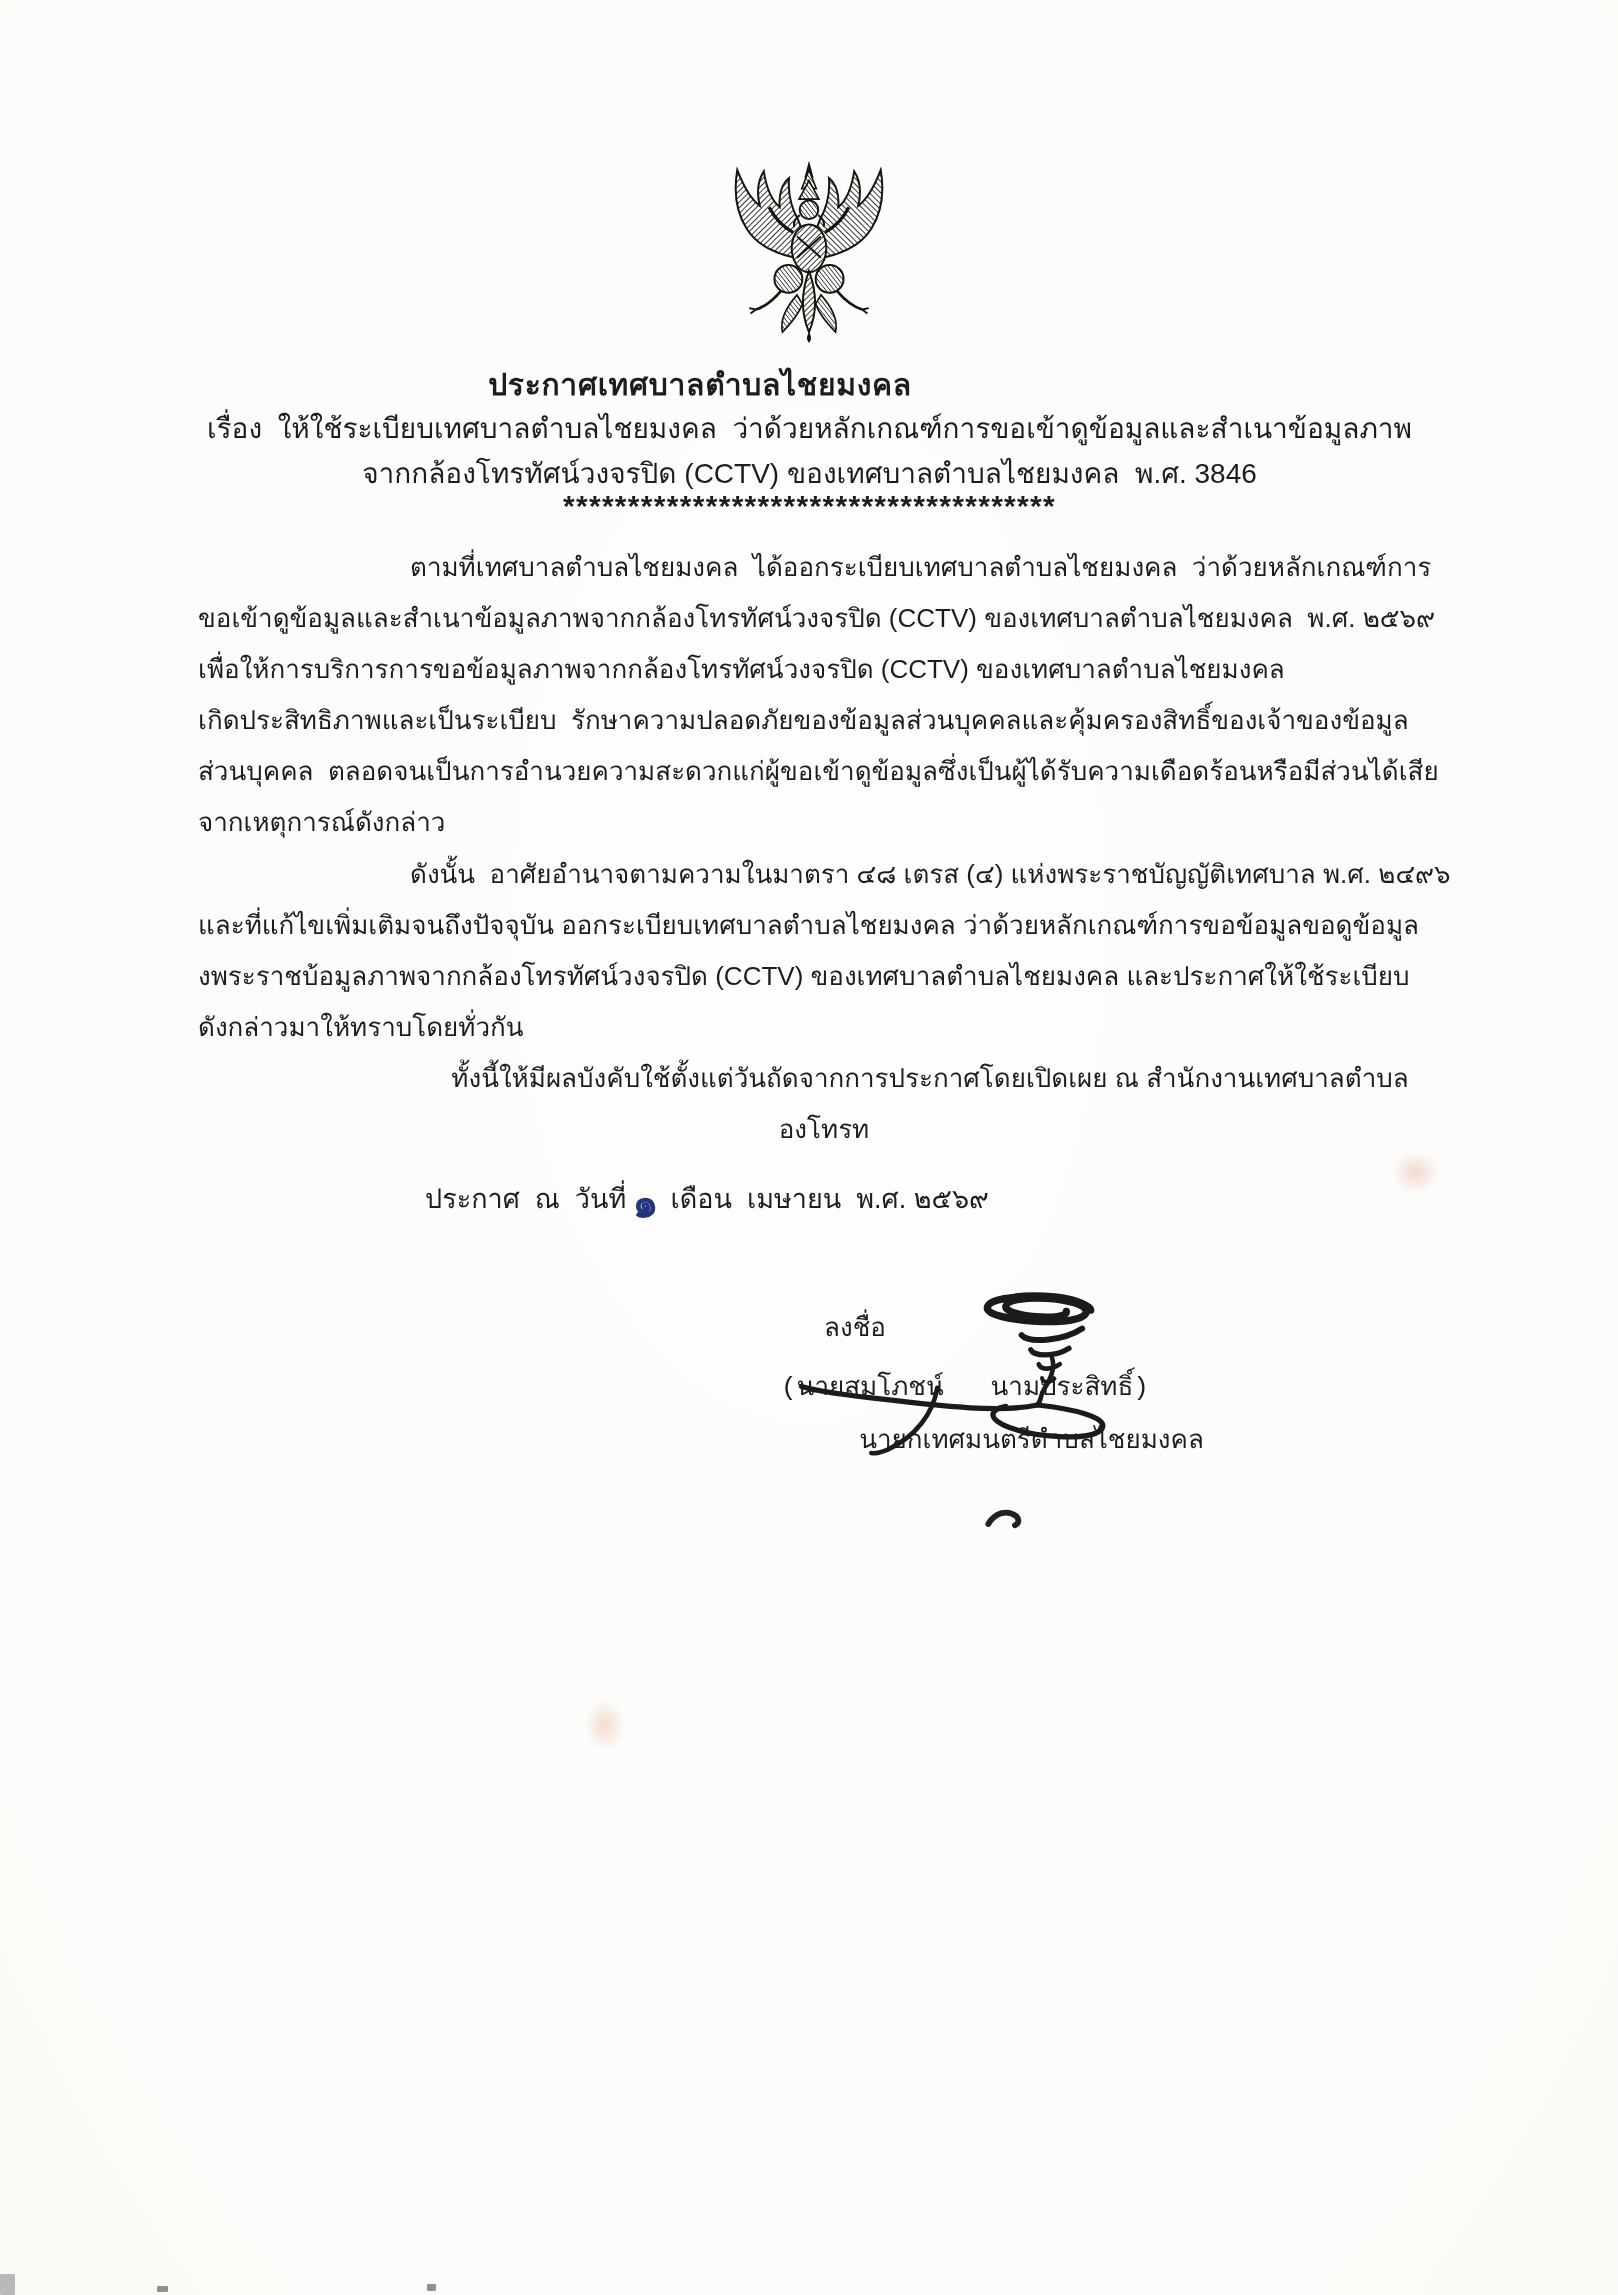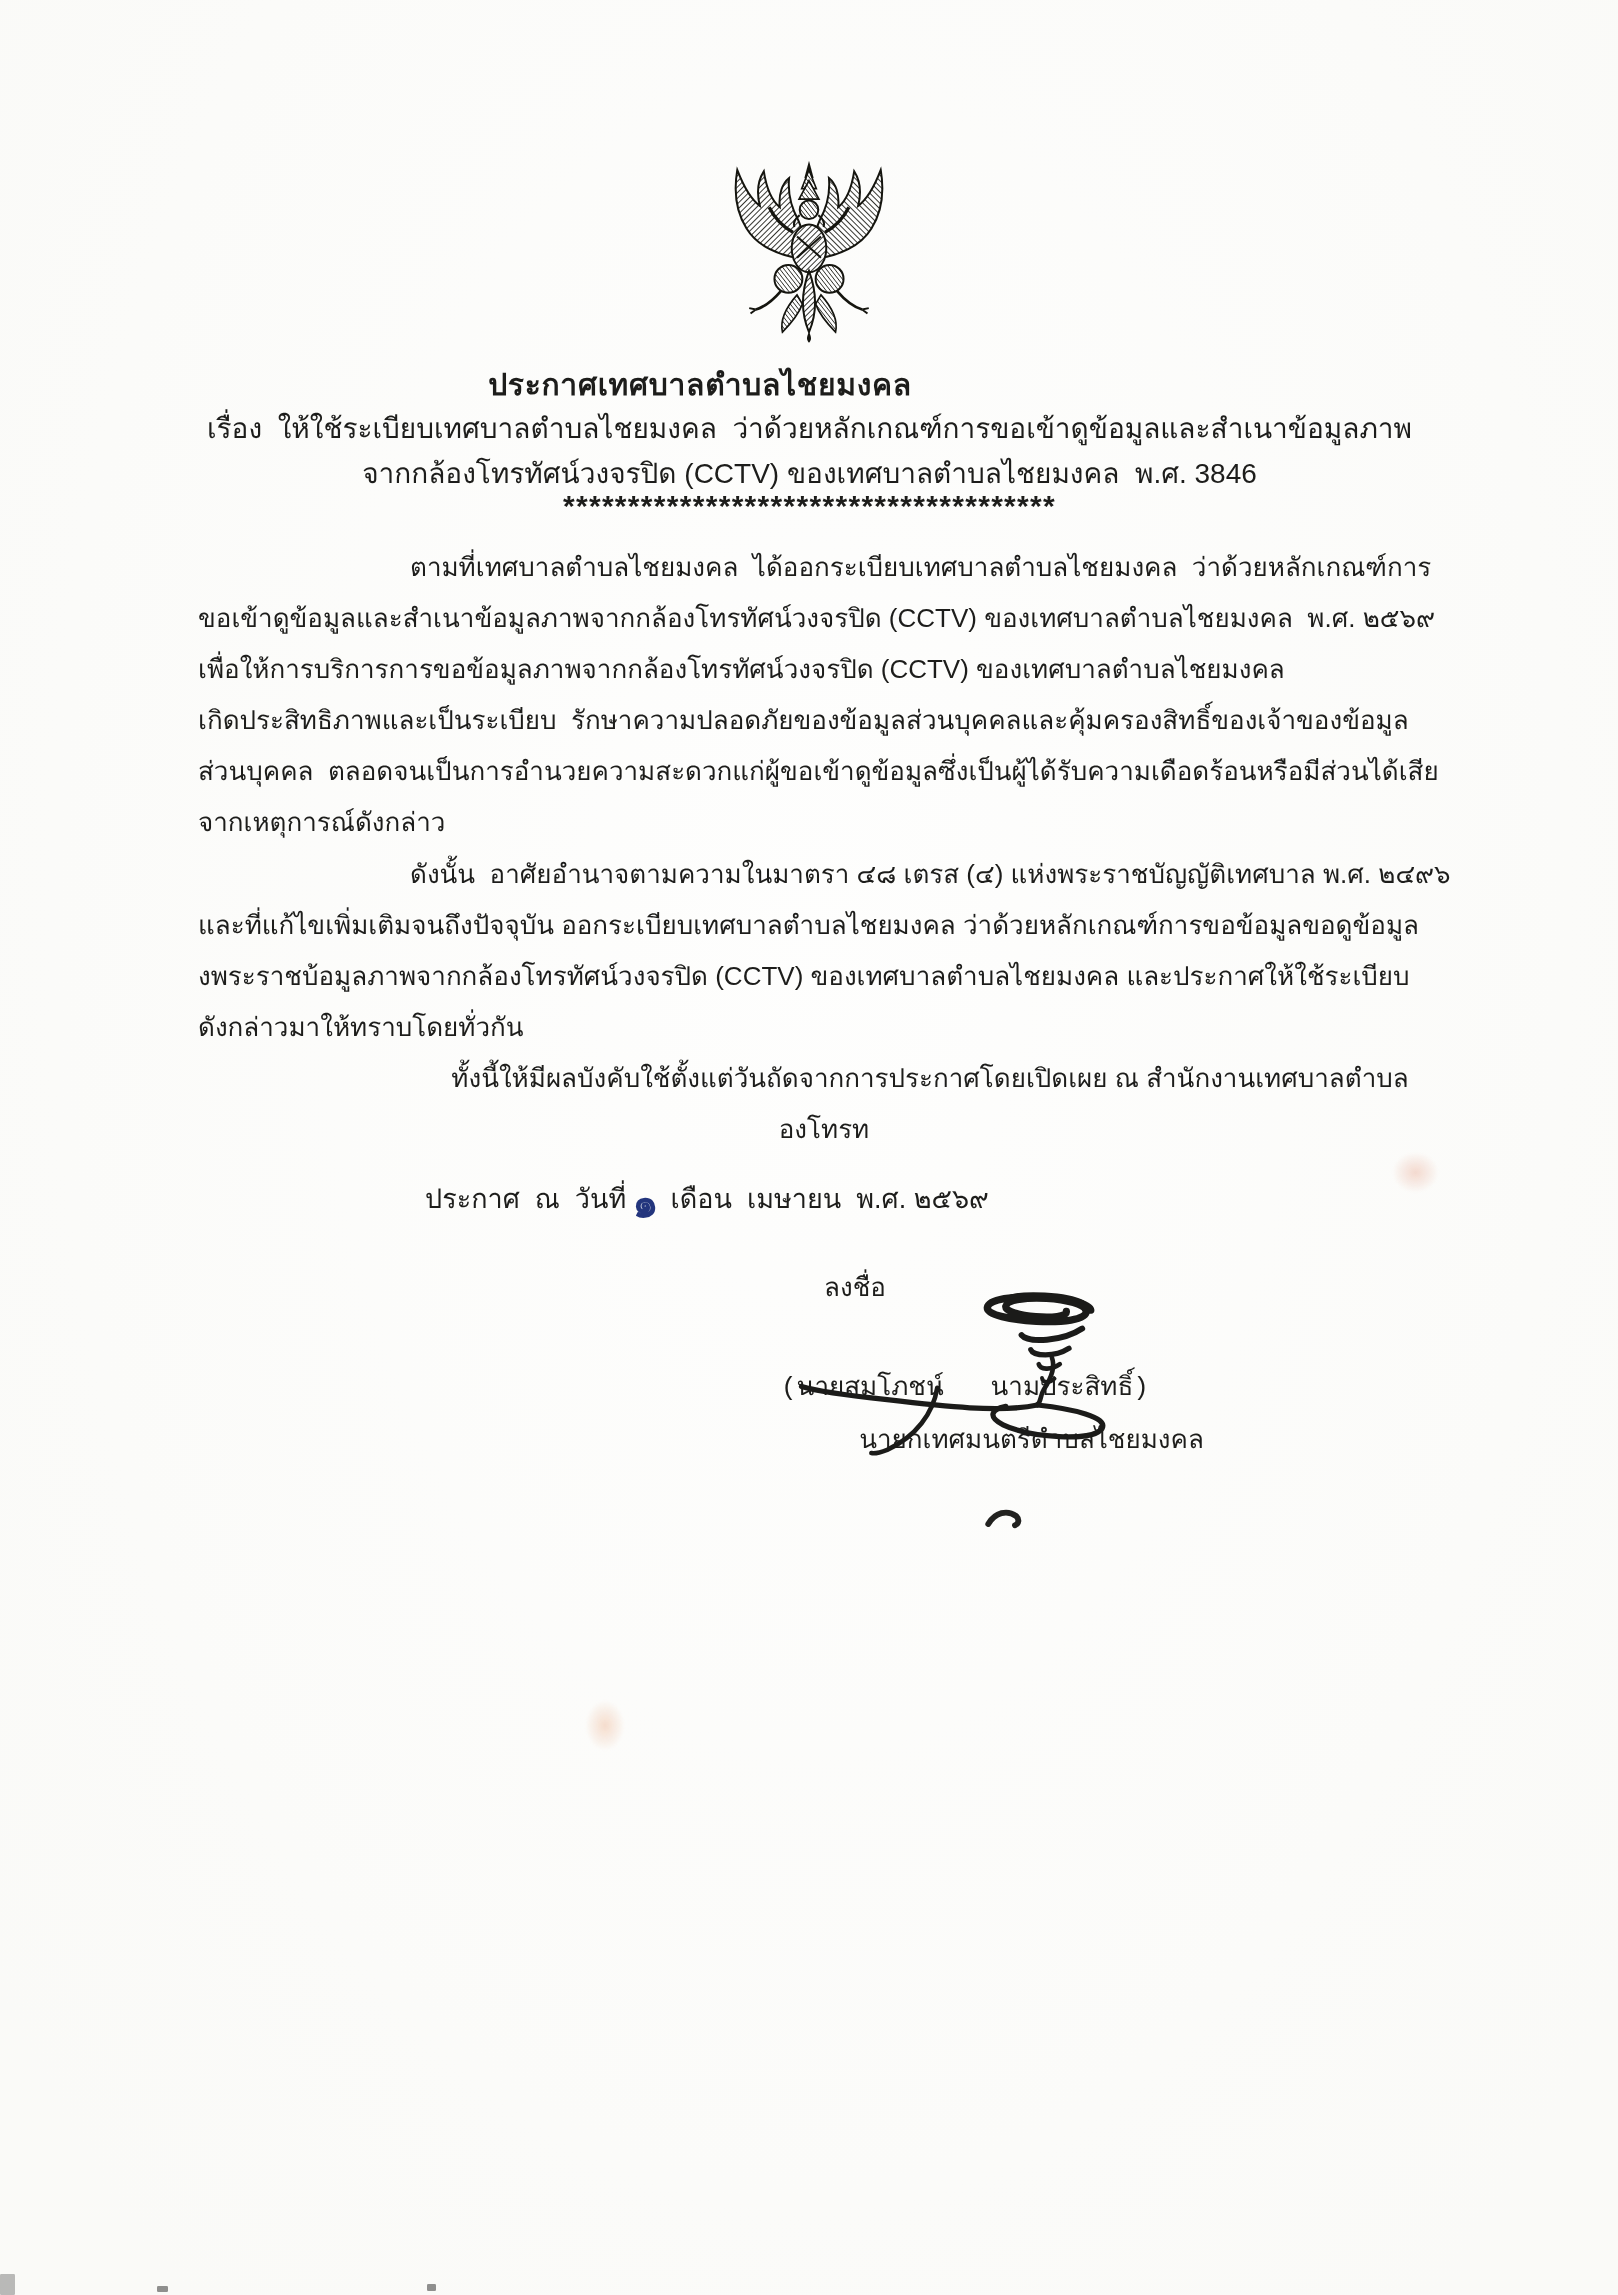--- a/index.html
+++ b/index.html
@@ -73,21 +73,21 @@
     color: #23357d;
     font-size: 41px;
     font-weight: bold;
     line-height: 26px;
     vertical-align: -9.2px;
     transform: rotate(-5deg);
     margin: 0 13px 0 5.3px;
   }
   .sig-label {
     position: absolute;
-    left: 824px; top: 1266px;
+    left: 824px; top: 1306px;
     font-size: 26px;
     white-space: pre;
   }
   .sig-name {
     position: absolute;
     left: 781px; top: 1365px; width: 501px;
     text-align: left;
     font-size: 26px;
     white-space: pre;
     font-family: Liberation Mono, monospace;

